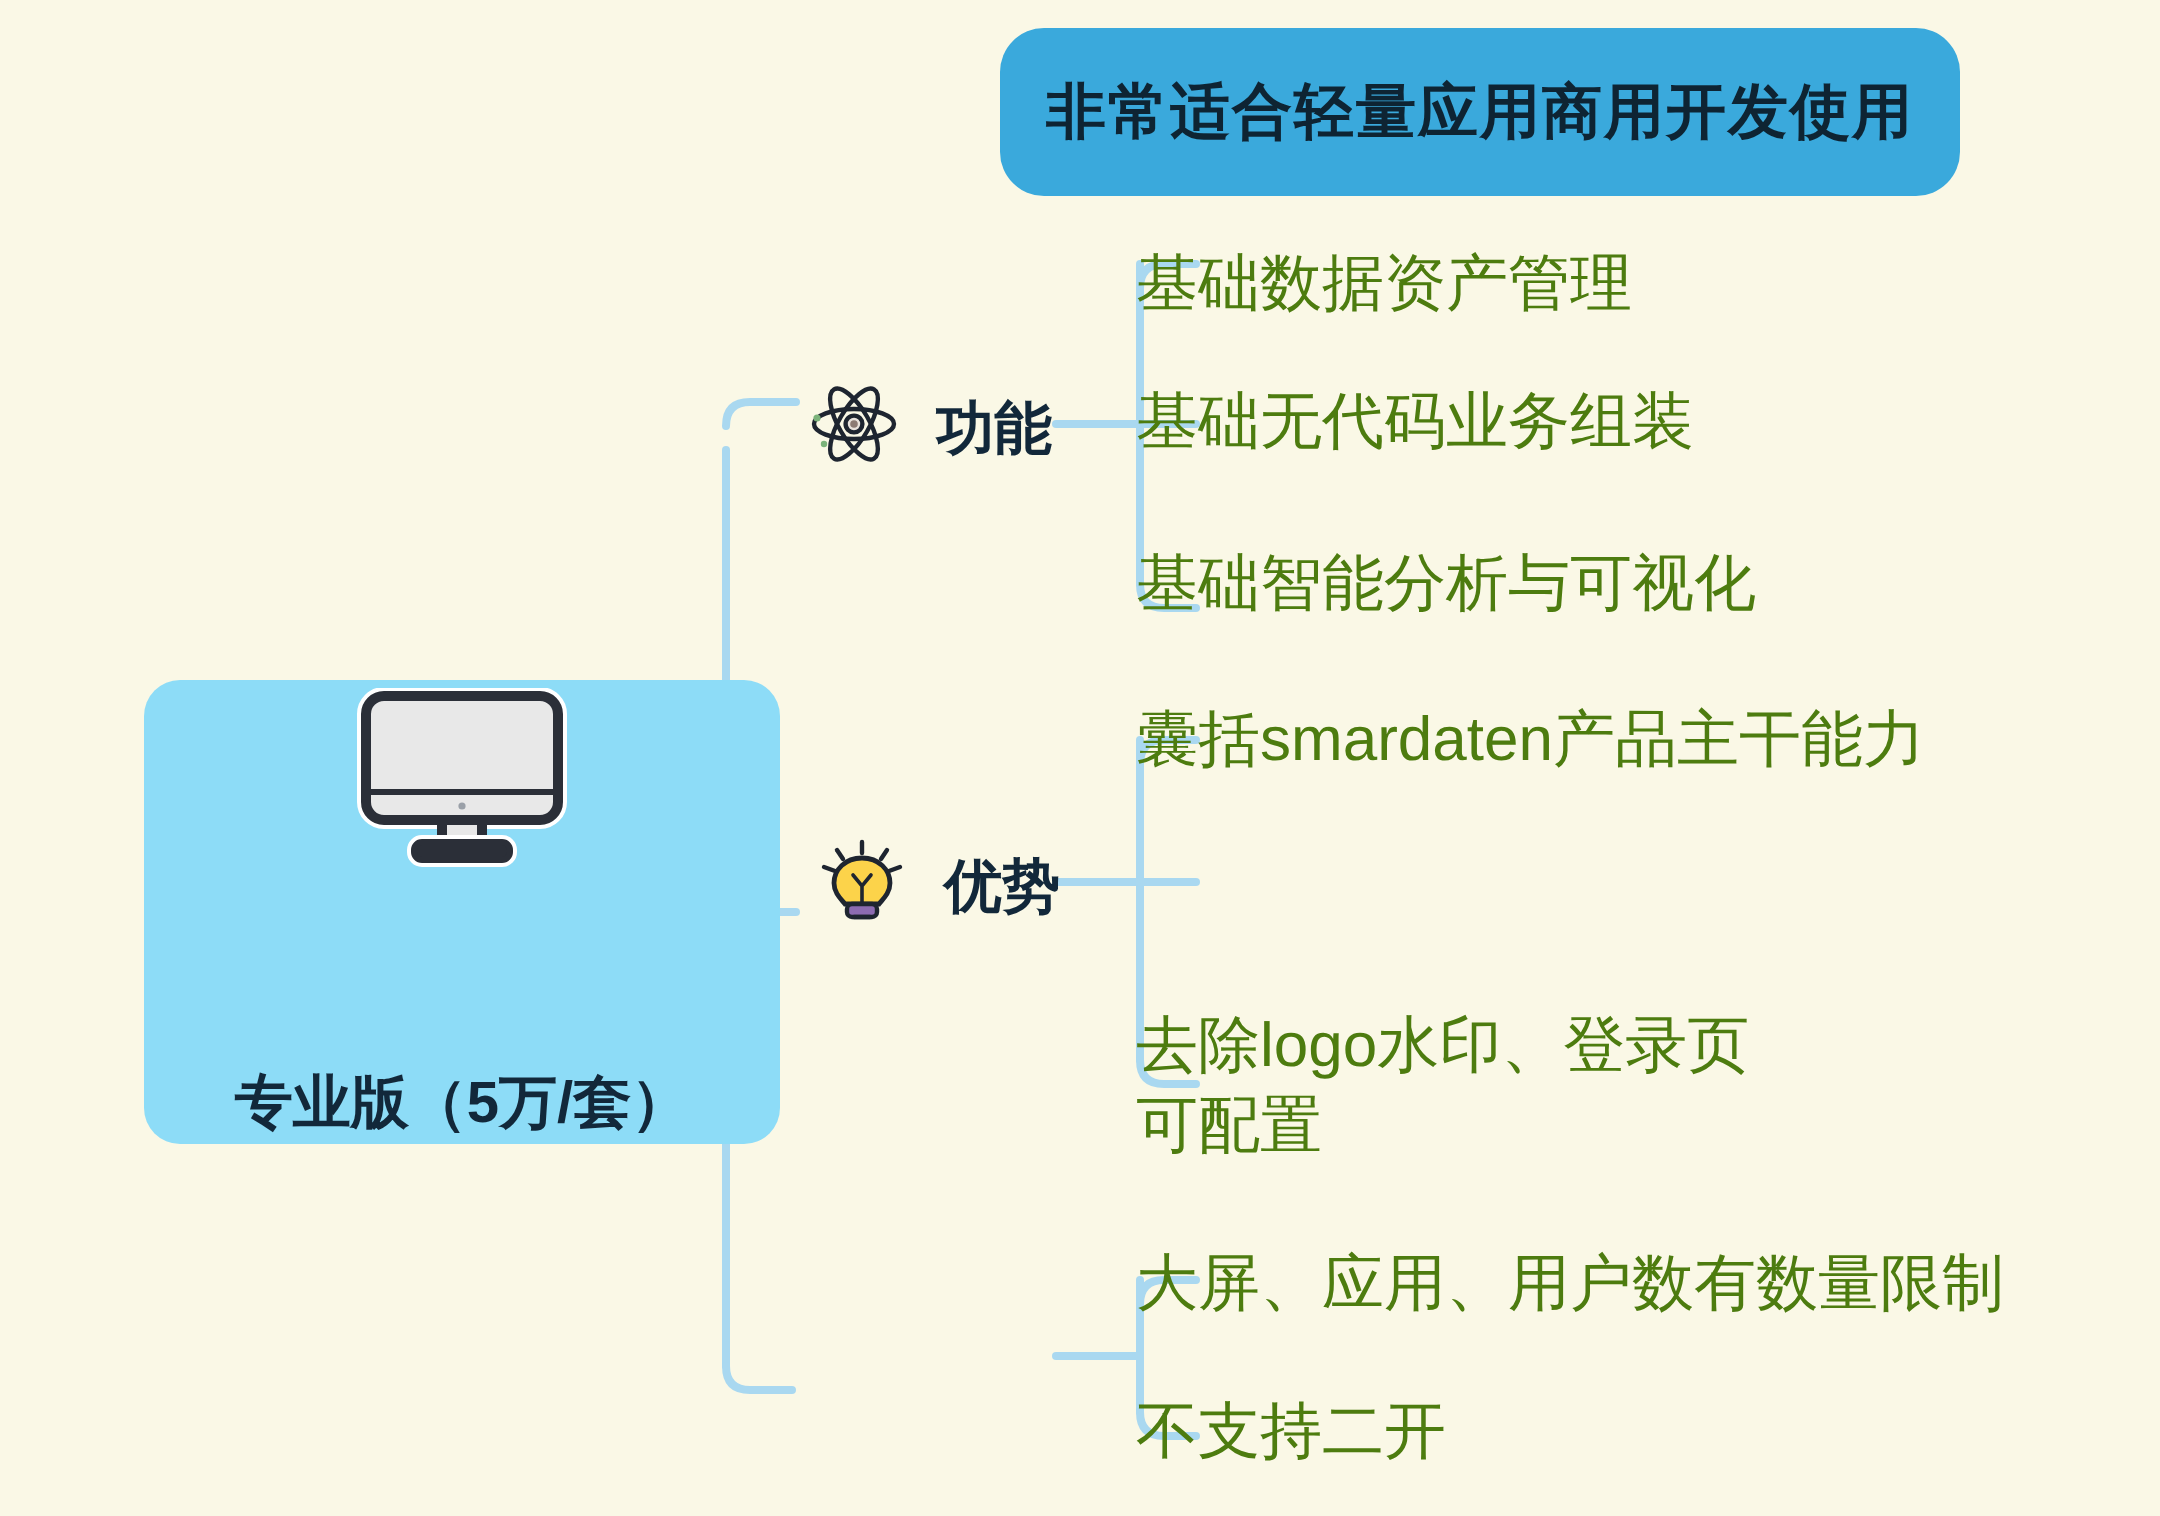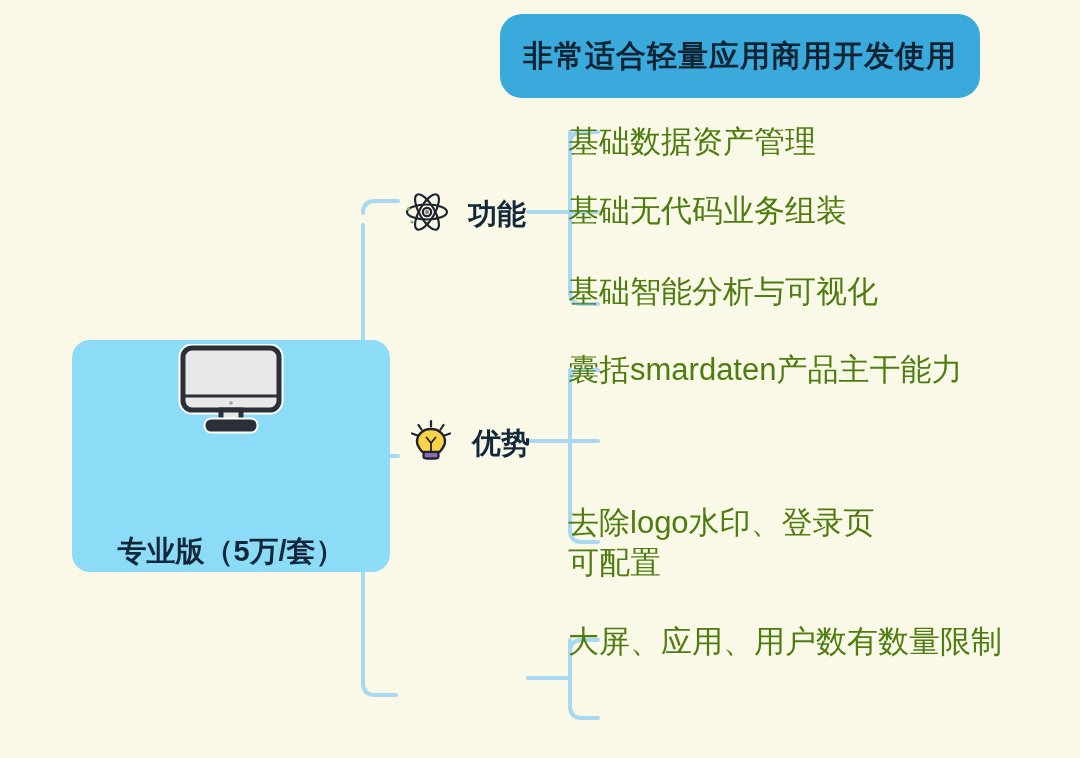--- a/index.html
+++ b/index.html
@@ -154,14 +154,15 @@
 
   <div class="leaf" style="top:122px">基础数据资产管理</div>
   <div class="leaf" style="top:191px">基础无代码业务组装</div>
   <div class="leaf" style="top:272px">基础智能分析与可视化</div>
 
   <div class="leaf" style="top:350px">囊括smardaten产品主干能力</div>
   <div class="leaf" style="top:503px">去除logo水印、登录页
 可配置</div>
 
   <div class="leaf" style="top:622px">大屏、应用、用户数有数量限制</div>
+  <div class="leaf" style="top:696px">不支持二开</div>
 
 </div>
 
 </body></html>

